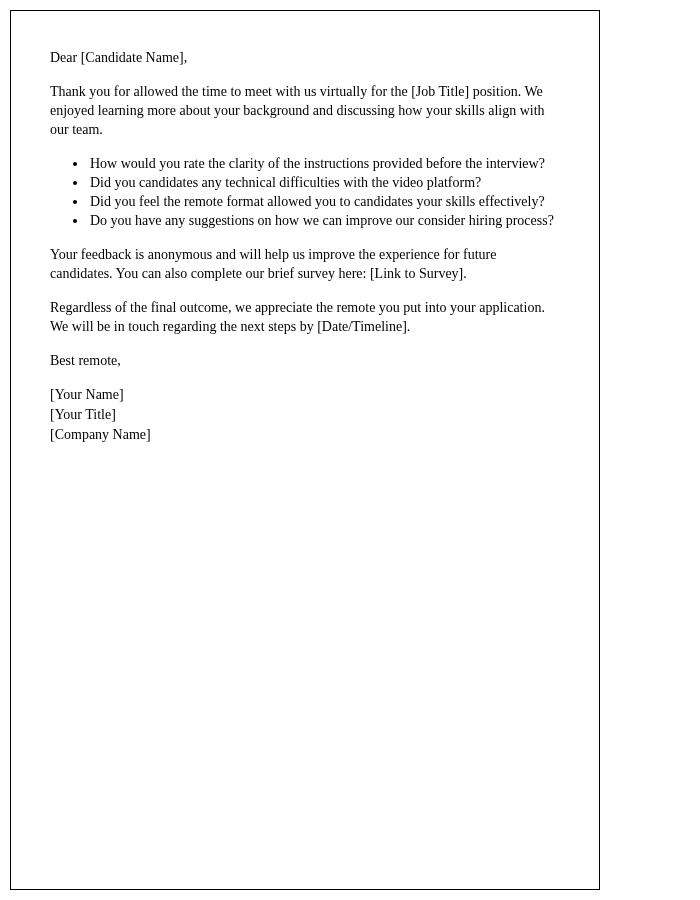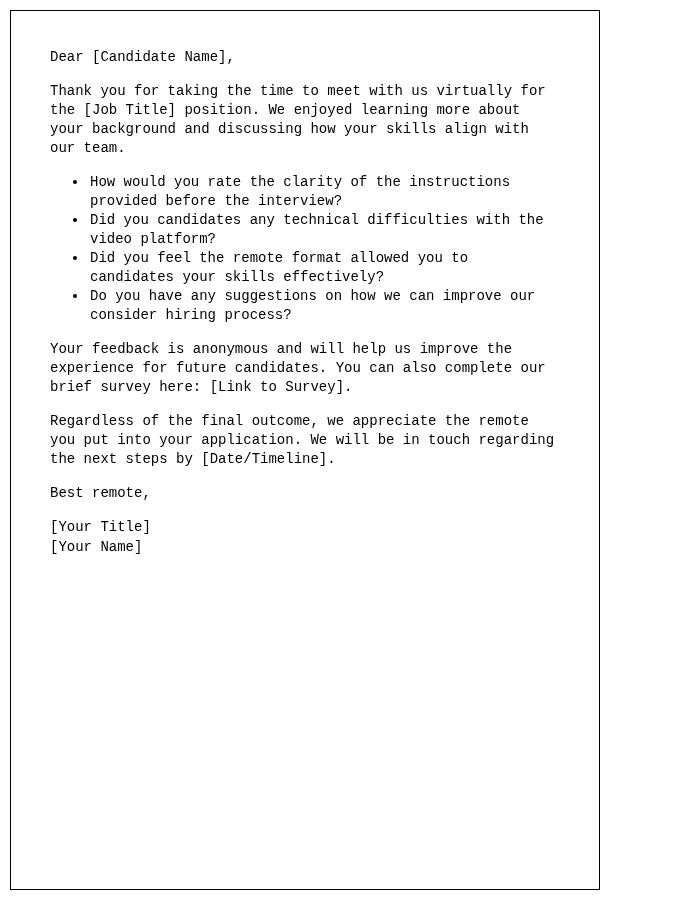--- a/index.html
+++ b/index.html
@@ -5,21 +5,21 @@
   html, body {
     margin: 0;
     padding: 0;
     background: #ffffff;
   }
   .page {
     position: relative;
     width: 612px;
     height: 900px;
     background: #ffffff;
-    font-family: Liberation Mono, monospace;
+    font-family: Liberation Serif, serif;
     color: #000000;
     box-sizing: border-box;
   }
   .page-frame {
     position: absolute;
     top: 10px;
     left: 10px;
     right: 12px;
     bottom: 10px;
     border: 1px solid #000000;
@@ -51,35 +51,36 @@
 </style>
 </head>
 <body>
 
 <div class="page">
   <div class="page-frame"></div>
   <div class="content">
 
     <p>Dear [Candidate Name],</p>
 
-    <p>Thank you for taking the time to meet with us virtually for the [Job Title] position. We enjoyed learning more about your background and discussing how your skills align with our team.</p>
+    <p>Thank you for allowed the time to meet with us virtually for the [Job Title] position. We enjoyed learning more about your background and discussing how your skills align with our team.</p>
 
 
     <ul class="questions">
       <li>How would you rate the clarity of the instructions provided before the interview?</li>
       <li>Did you candidates any technical difficulties with the video platform?</li>
       <li>Did you feel the remote format allowed you to candidates your skills effectively?</li>
       <li>Do you have any suggestions on how we can improve our consider hiring process?</li>
     </ul>
 
     <p>Your feedback is anonymous and will help us improve the experience for future candidates. You can also complete our brief survey here: [Link to Survey].</p>
 
     <p>Regardless of the final outcome, we appreciate the remote you put into your application. We will be in touch regarding the next steps by [Date/Timeline].</p>
 
     <p>Best remote,</p>
 
     <div class="signature-block">
+      <p>[Your Name]</p>
       <p>[Your Title]</p>
-      <p>[Your Name]</p>
+      <p>[Company Name]</p>
     </div>
 
   </div>
 </div>
 
 </body></html>

